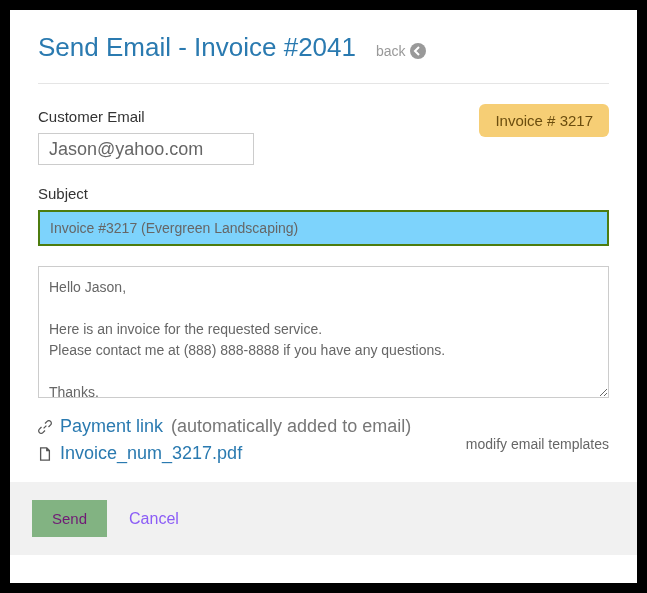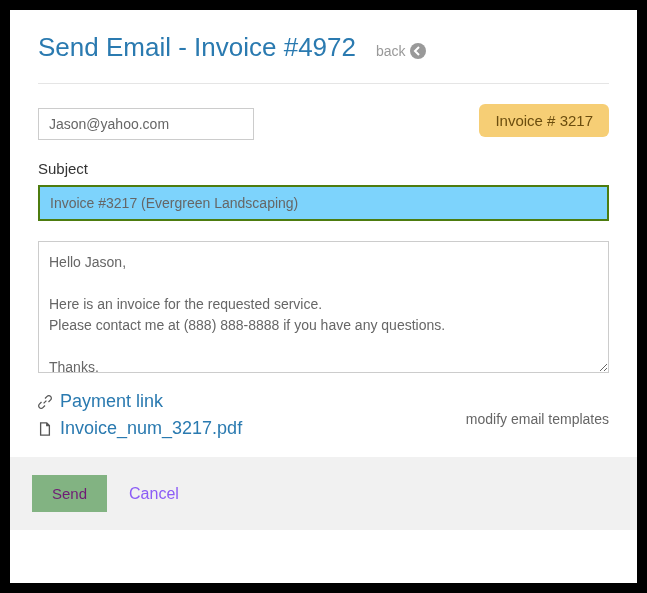--- a/index.html
+++ b/index.html
@@ -50,21 +50,21 @@
     .label {
       font-size: 15px;
       color: #333;
       margin-bottom: 8px;
       display: block;
     }
     .email-input {
       width: 216px;
       height: 32px;
       padding: 4px 10px;
-      font-size: 14px;
+      font-size: 18px;
       color: #666;
       border: 1px solid #ccc;
       background: #fff;
     }
     .subject-input {
       width: 100%;
       height: 36px;
       padding: 6px 10px;
       font-size: 14px;
       color: #666;
@@ -151,34 +151,35 @@
       color: #8b5cf6;
       cursor: pointer;
     }
   </style>
 </head>
 <body>
 
 <div class="window">
 
   <div class="header">
-    <h1 class="title">Send Email - Invoice #4972</h1>
+    <h1 class="title">Send Email - Invoice #2041</h1>
     <span class="back-link">
       <span>back</span>
       <span class="back-icon">
         <svg viewBox="0 0 16 16" fill="#999">
             <circle cx="8" cy="8" r="8"></circle>
             <path d="M9 4 L5 8 L9 12" stroke="#fff" stroke-width="2" fill="none"></path>
           </svg>
       </span>
     </span>
   </div>
 
   <div class="form-row">
     <div class="invoice-badge">Invoice # 3217</div>
+    <label class="label">Customer Email</label>
     <input class="email-input" type="text" value="Jason@yahoo.com" style="">
   </div>
 
   <div class="form-row">
     <label class="label">Subject</label>
     <input class="subject-input" type="text" value="Invoice #3217 (Evergreen Landscaping)" style="">
   </div>
 
   <div class="form-row" style="margin-bottom:0">
     <textarea class="body-textarea" style="">Hello Jason,
@@ -192,20 +193,21 @@
 
   <div class="links-row">
     <div class="left-links">
       <div class="link-line">
         <span class="icon-sm">
           <svg viewBox="0 0 16 16" fill="none" stroke="#555" stroke-width="1.8">
               <path d="M6 10 L10 6 M8 3 L11 0 A3 3 0 0 1 16 5 L13 8 M8 13 L5 16 A3 3 0 0 1 0 11 L3 8" transform="scale(0.8) translate(2,2)"></path>
             </svg>
         </span>
         <span class="link-text">Payment link</span>
+        <span class="muted">(automatically added to email)</span>
       </div>
       <div class="link-line">
         <span class="icon-sm">
           <svg viewBox="0 0 16 16" fill="none" stroke="#555" stroke-width="1.5">
               <path d="M3 1 h7 l3 3 v11 h-10 z M10 1 v3 h3"></path>
             </svg>
         </span>
         <span class="link-text">Invoice_num_3217.pdf</span>
       </div>
     </div>

